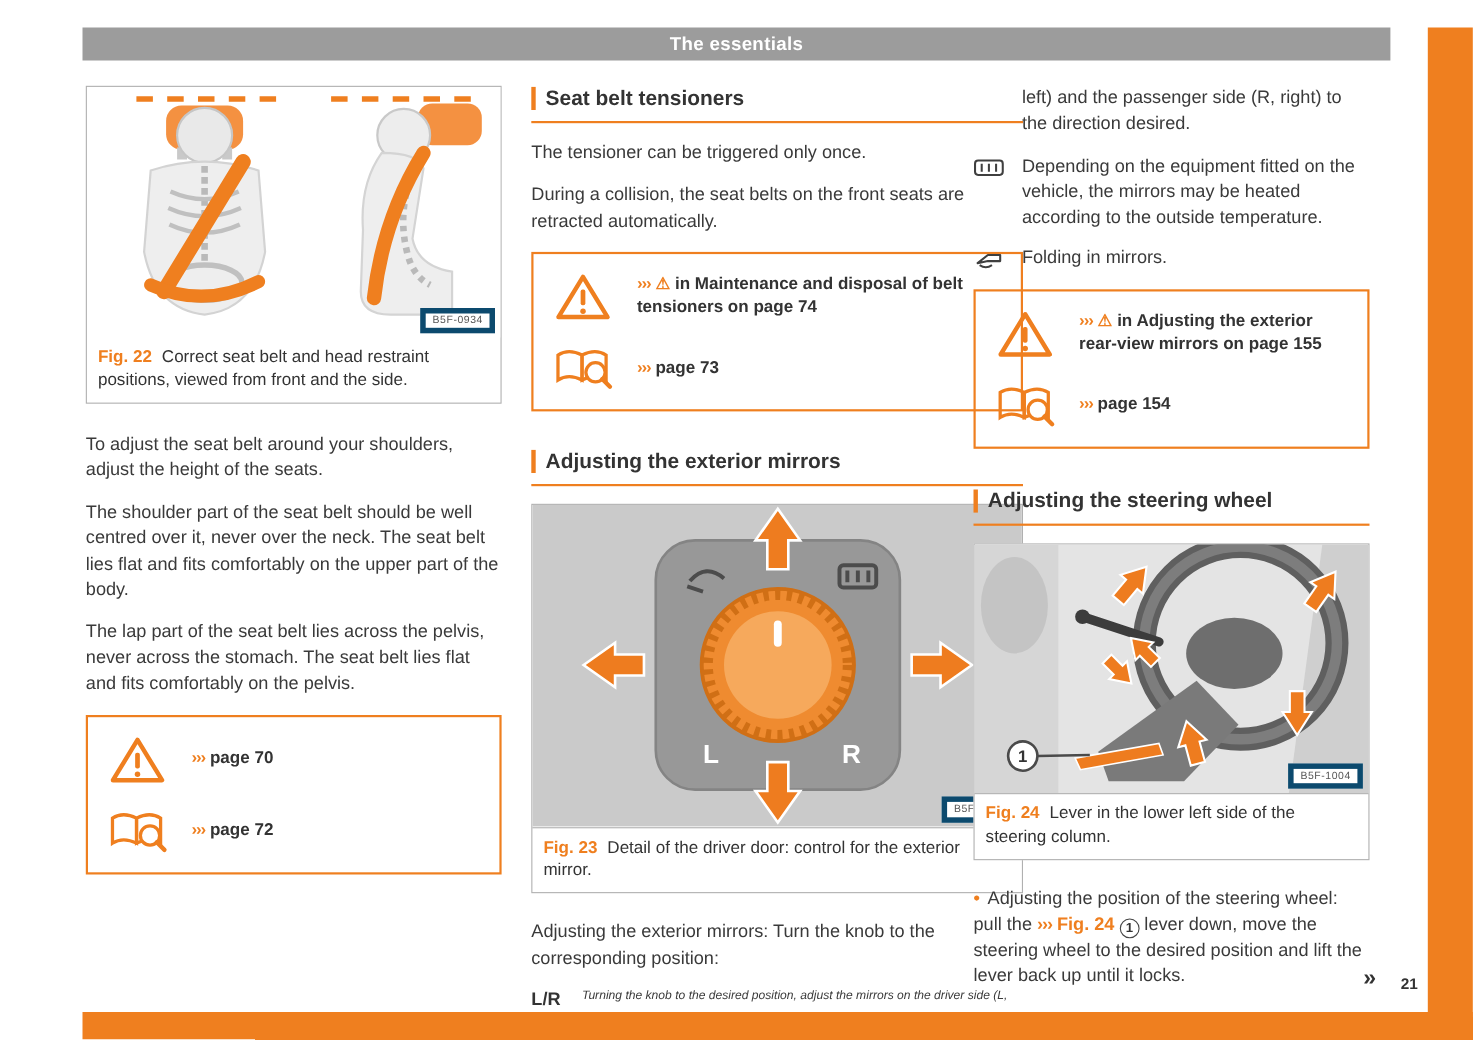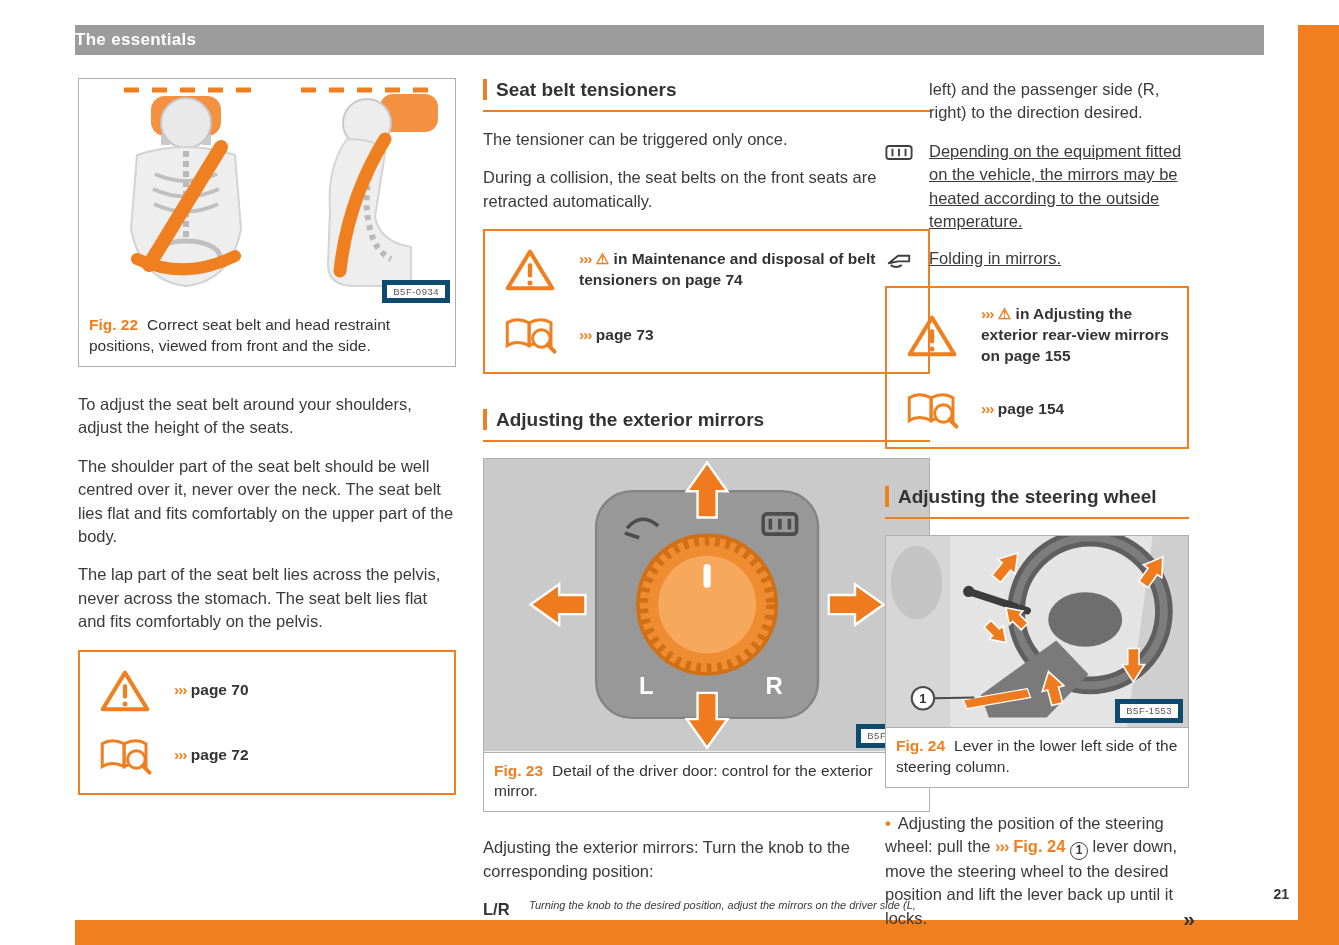--- a/index.html
+++ b/index.html
@@ -9,29 +9,29 @@
     --gray-bar:#9c9c9c;
     --text:#3a3a3a;
     --head:#333333;
     --border-gray:#b0b0b0;
   }
   body { font-family:"Liberation Sans", sans-serif; background:#ffffff; }
   .page { position:relative; width:1339px; height:945px; background:#ffffff; overflow:hidden; }
 
   .header-bar { position:absolute; left:75px; top:25px; width:1189px; height:30px;
     background:var(--gray-bar); color:#ffffff; font-size:17px; font-weight:bold;
-    display:flex; align-items:center; justify-content:flex-start; letter-spacing:.3px; }
+    display:flex; align-items:center; justify-content:center; letter-spacing:.3px; }
   .right-strip { position:absolute; right:0; top:25px; bottom:0; width:41px; background:var(--orange); }
   .bottom-strip { position:absolute; left:75px; right:0; bottom:0; height:25px; background:var(--orange); }
   .page-number { position:absolute; right:50px; top:886px; font-size:14px; font-weight:bold; color:#333; }
 
   .col { position:absolute; top:78px; }
   .col1 { left:78px;  width:378px; }
   .col2 { left:483px; width:447px; }
-  .col3 { left:885px; width:304px; }
+  .col3 { left:885px; width:360px; }
 
   .body { font-size:16.5px; line-height:1.42; color:var(--text); margin:0 0 15px; }
 
   .section-heading { position:relative; font-size:19px; font-weight:bold; color:var(--head);
     padding:1px 0 9px 13px; border-bottom:2px solid var(--orange); margin-bottom:16px; }
   .section-heading::before { content:""; position:absolute; left:0; top:1px; width:4px; height:21px; background:var(--orange); }
 
   .figure { border:1px solid var(--border-gray); background:#fff; margin-bottom:24px; }
   .fig-image { position:relative; line-height:0; }
   .fig-image svg { display:block; width:100%; height:auto; }
@@ -51,21 +51,21 @@
   .warn-glyph { color:var(--orange); font-size:15px; font-weight:bold; }
 
   .def-row { display:flex; gap:12px; margin-bottom:15px; }
   .def-label { flex:none; width:34px; font-weight:bold; color:var(--head); font-size:16.5px; line-height:1.42; }
   .def-text { flex:1; font-size:11px; line-height:1.42; color:var(--text);font-style:italic; }
 
   .hang { padding-left:44px; }
 
   .icon-row { display:flex; gap:14px; margin-bottom:13px; }
   .item-icon { width:30px; flex:none; padding-top:3px; display:flex; justify-content:flex-start; }
-  .icon-row .body { margin-bottom:0; flex:1;text-decoration:underline; }
+  .icon-row .body { margin-bottom:0; flex:1; }
 
   .bullet-wrap { position:relative; margin-top:22px; }
   .bullet { color:var(--orange); font-weight:bold; margin-right:7px; }
   .figref { color:var(--orange); font-weight:bold; }
   .circ-num { display:inline-flex; width:18px; height:18px; border:1.6px solid #444; border-radius:50%;
     align-items:center; justify-content:center; font-size:12px; font-weight:bold; color:#333;
     vertical-align:-2px; background:#fff; }
   .cont-mark { position:absolute; right:-6px; bottom:-1px; font-size:21px; font-weight:bold; color:#333; }
 
   .mt34 { margin-top:34px; }
@@ -318,21 +318,21 @@
                 <polygon points="0,-22 14,0 7,0 7,20 -7,20 -7,0 -14,0"></polygon>
               </g>
             <g transform="translate(208,190) rotate(-15)">
                 <polygon points="0,-22 14,0 7,0 7,20 -7,20 -7,0 -14,0"></polygon>
               </g>
           </g>
           <line x1="60" y1="202" x2="110" y2="201" stroke="#4a4a4a" stroke-width="2.5"></line>
           <circle cx="46" cy="202" r="14" fill="#ffffff" stroke="#4a4a4a" stroke-width="2.5"></circle>
           <text x="46" y="208" text-anchor="middle" font-size="16" font-weight="bold" fill="#333333">1</text>
         </svg>
-        <span class="fig-code">B5F-1553</span>
+        <span class="fig-code">B5F-1004</span>
       </div>
       <div class="fig-caption">
         <span class="fig-label">Fig. 24</span><span>Lever in the lower left side of the steering column.</span>
       </div>
     </div>
 
     <div class="bullet-wrap">
       <p class="body"><span class="bullet">•</span><span>Adjusting the position of the steering wheel: pull the </span><span class="arrows">›››</span> <span class="figref">Fig. 24</span> <span class="circ-num">1</span> <span>lever down, move the steering wheel to the desired position and lift the lever back up until it locks.</span></p>
       <span class="cont-mark">»</span>
     </div>

